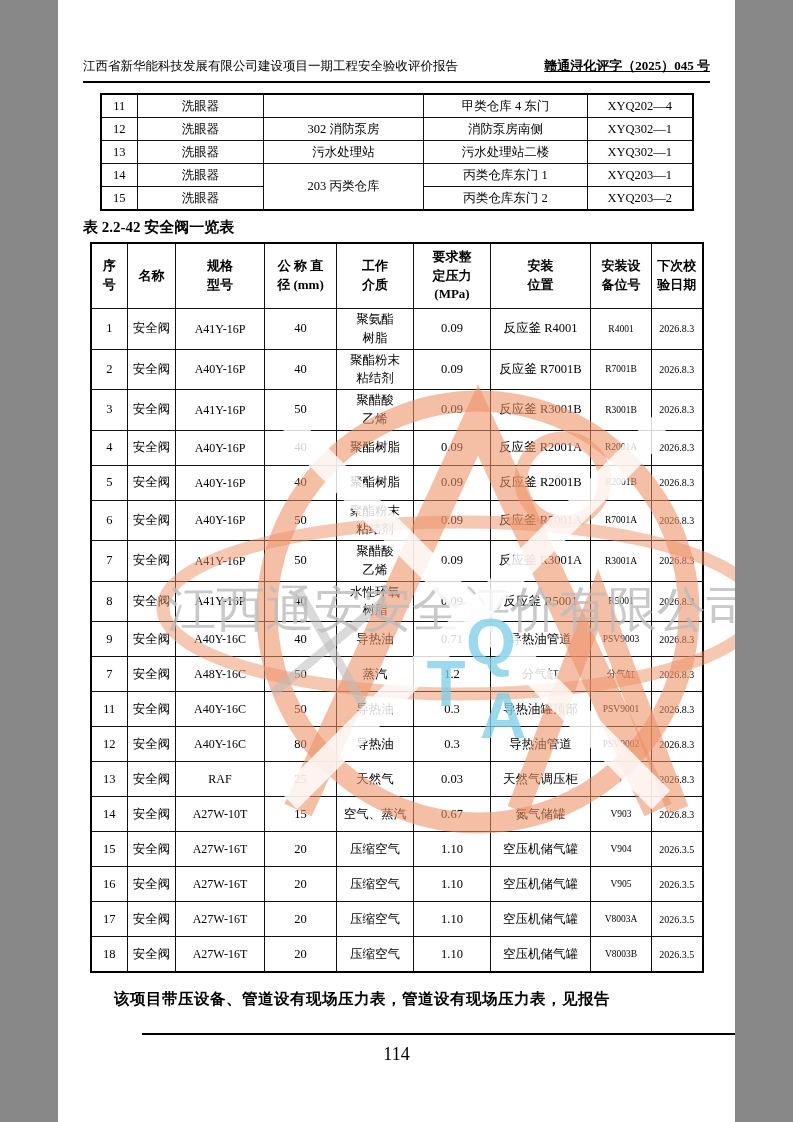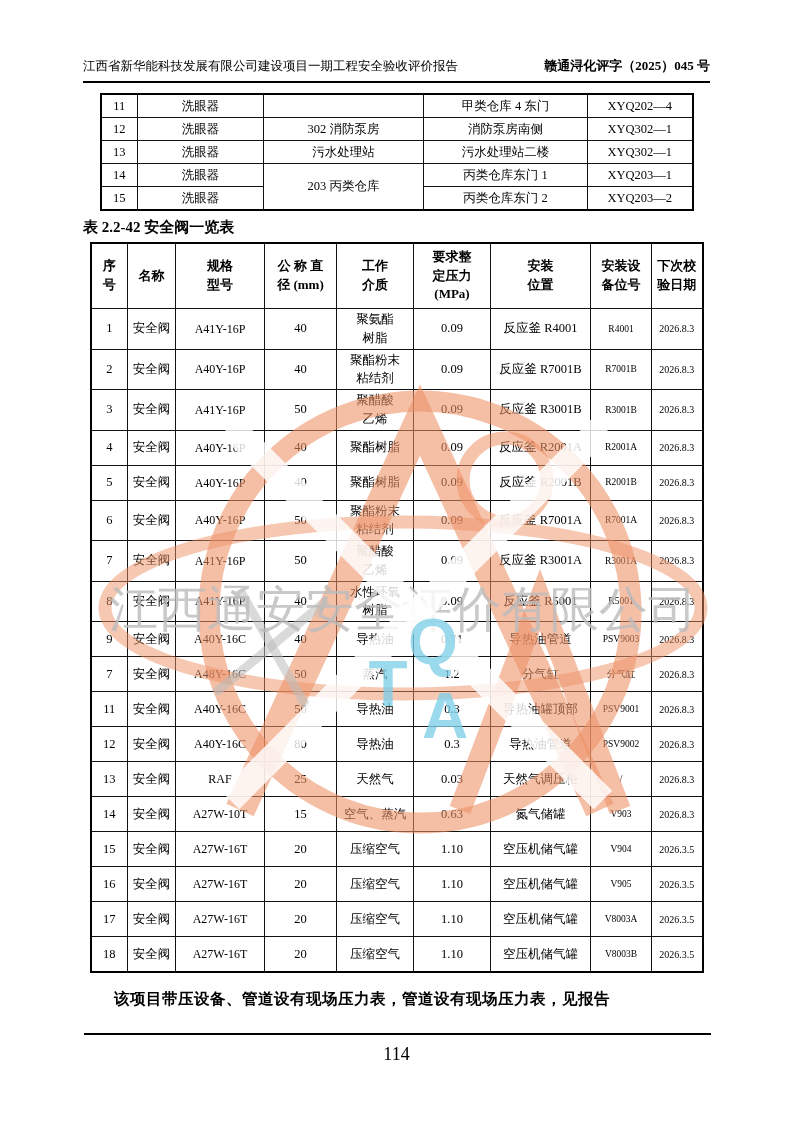--- a/index.html
+++ b/index.html
@@ -1,30 +1,30 @@
 <!DOCTYPE html>
 <html><head>
 <meta charset="utf-8">
 <style>
   html,body{margin:0;padding:0;background:#888;}
   .page{
     position:relative;
-    width:793px;height:1122px;
+    width:677px;height:1122px;
     margin:0 auto;
     background:#ffffff;
     font-family:"Liberation Serif","DejaVu Serif",serif;
     color:#000;
     overflow:hidden;
   }
   .content{width:627px;margin:0 auto;padding-top:57px;}
   
   .hdr{display:flex;justify-content:space-between;align-items:flex-end;
        border-bottom:2px solid #000;padding-bottom:6px;}
   .hdr-left{font-size:12.5px;letter-spacing:0;}
-  .hdr-right{font-size:13px;font-weight:bold;white-space:nowrap;}
+  .hdr-right{font-size:13px;font-weight:bold;white-space:nowrap;text-decoration:underline;}
   
   table{border-collapse:collapse;table-layout:fixed;padding-left:48px;}
   td,th{border:1px solid #111;text-align:center;vertical-align:middle;
         padding:1px 2px;overflow:hidden;}
   .t1{width:592px;margin:10px auto 0;border:2px solid #000;}
   .t1 td{height:20px;font-size:12.5px;}
   .tbl-title{font-size:15px;font-weight:bold;text-align:left;margin:7px 0 5px;}
   .t2{width:612px;margin:0 auto;border:2px solid #000;}
   .t2 th{font-size:13px;font-weight:bold;height:62px;white-space:pre-line;line-height:1.45;}
   .t2 td{height:32px;font-size:12.5px;line-height:1.5;}
@@ -287,21 +287,21 @@
             <td class="col-location">天然气调压柜</td>
             <td class="col-tag">/</td>
             <td class="col-date">2026.8.3</td>
           </tr>
           <tr>
             <td class="col-no">14</td>
             <td class="col-name">安全阀</td>
             <td class="col-model">A27W-10T</td>
             <td class="col-dia">15</td>
             <td class="col-medium">空气、蒸汽</td>
-            <td class="col-pressure">0.63</td>
+            <td class="col-pressure">0.67</td>
             <td class="col-location">氮气储罐</td>
             <td class="col-tag">V903</td>
             <td class="col-date">2026.8.3</td>
           </tr>
           <tr>
             <td class="col-no">15</td>
             <td class="col-name">安全阀</td>
             <td class="col-model">A27W-16T</td>
             <td class="col-dia">20</td>
             <td class="col-medium">压缩空气</td>

